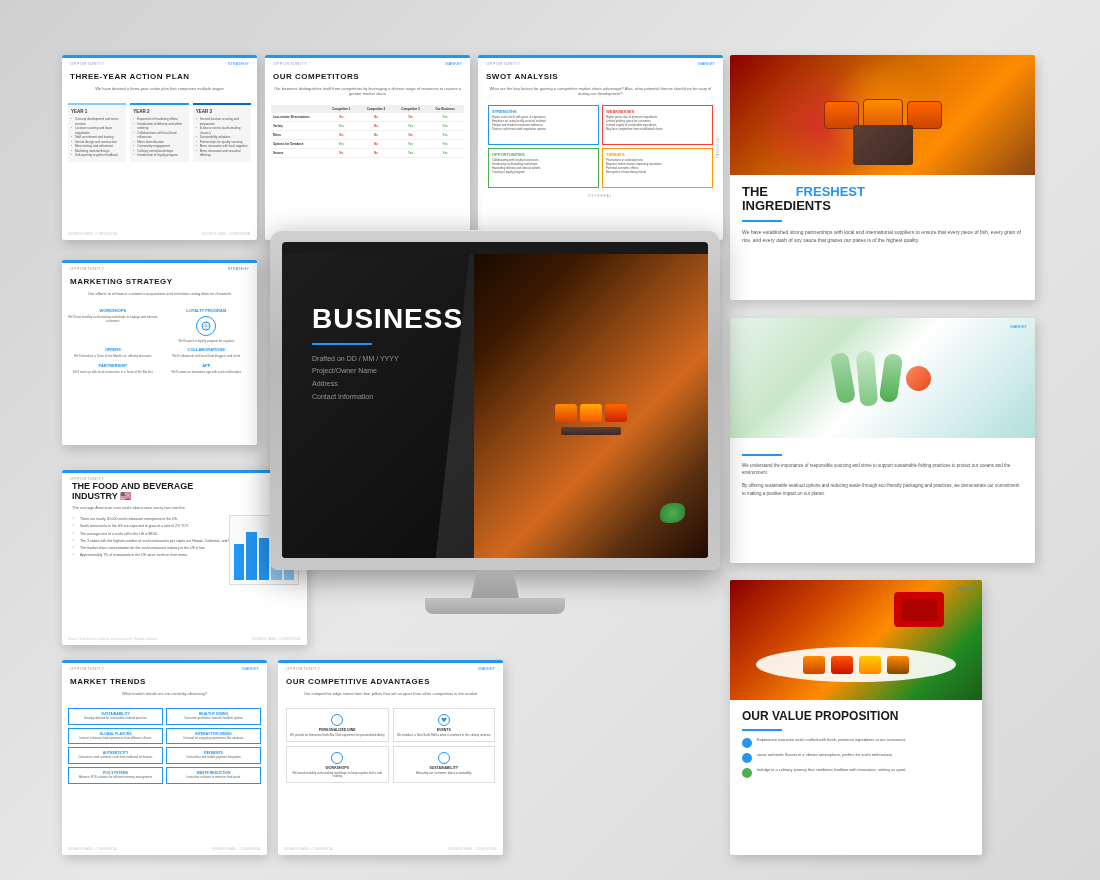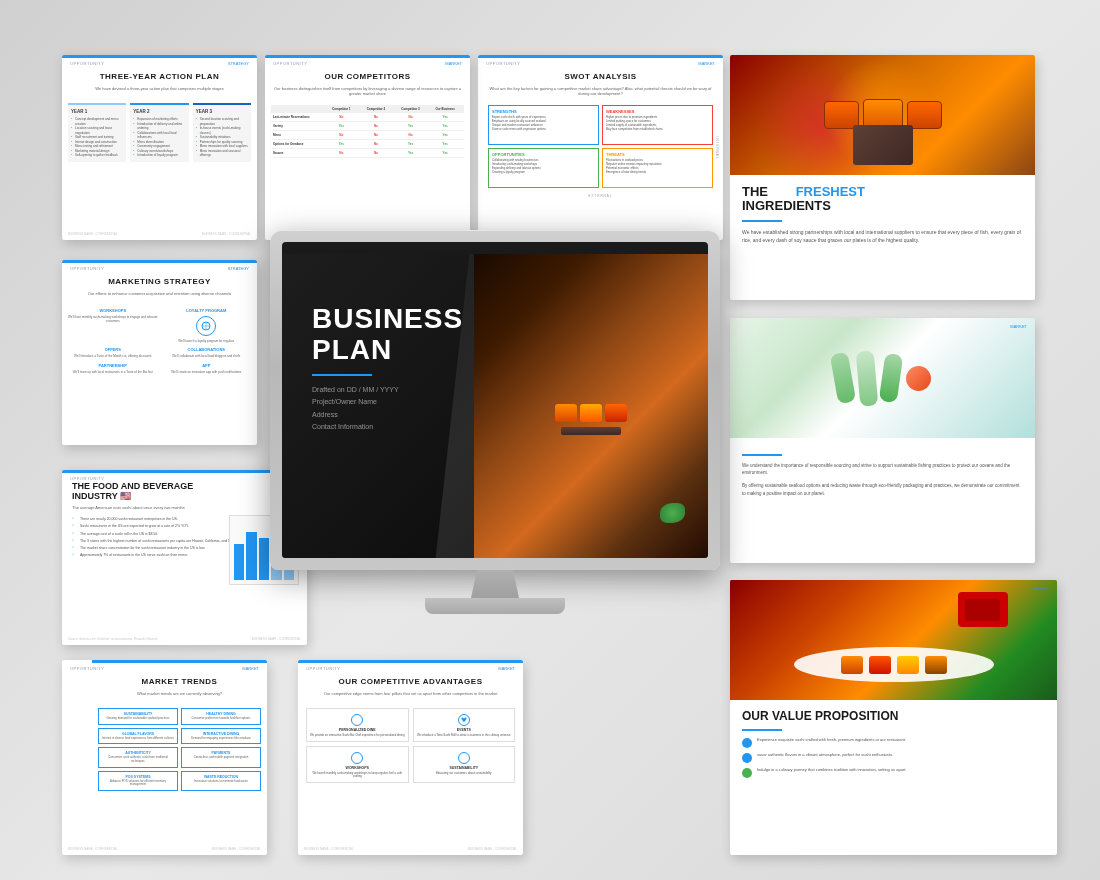--- a/index.html
+++ b/index.html
@@ -59,29 +59,29 @@
       width: 305px; height: 245px;
     }
 
     
     .slide-food-beverage {
       left: 62px; top: 470px;
       width: 245px; height: 175px;
     }
     .slide-market-trends {
       left: 62px; top: 660px;
-      width: 205px; height: 195px; padding-left: 30px;
+      width: 205px; height: 195px;
     }
     .slide-competitive-adv {
       left: 278px; top: 660px;
-      width: 225px; height: 195px; margin-left: 20px;
+      width: 225px; height: 195px;
     }
     .slide-value-prop {
       left: 730px; top: 580px;
-      width: 327px; height: 275px;
+      width: 252px; height: 275px;
     }
 
     
     .computer-wrapper {
       position: absolute;
       left: 270px; top: 230px;
       width: 450px; height: 420px;
       z-index: 10;
     }
 
@@ -207,21 +207,20 @@
       top: 6px; right: 8px;
       font-size: 4px;
       color: #2196F3;
       text-transform: uppercase;
     }
 
     .slide-title {
       font-size: 8px;
       font-weight: 800;
       color: #1a1a1a;
-      text-align: center;
       text-transform: uppercase;
       letter-spacing: 0.5px;
       margin: 14px 8px 4px;
       line-height: 1.2;
     }
 
     .slide-subtitle {
       font-size: 4px;
       color: #666;
       text-align: center;
@@ -811,21 +810,20 @@
                   </div>
                   <div style="width:60px; height:8px; background:linear-gradient(180deg,#5d4037,#3e2723); border-radius:2px;"></div>
                 </div>
 
                 <div style="position:absolute; bottom:15%; right:10%; width:25px; height:20px; background:radial-gradient(circle,#4CAF50,#2e7d32); border-radius:50% 30% 50% 30%;"></div>
               </div>
             </div>
 
             <div class="bp-title-area">
               <div class="bp-title">BUSINESS</div>
-              <div class="bp-title">PLAN</div>
               <div class="bp-line"></div>
               <div class="bp-meta">
                 <div>Drafted on DD / MM / YYYY</div>
                 <div>Project/Owner Name</div>
                 <div>Address</div>
                 <div>Contact Information</div>
               </div>
             </div>
           </div>
         </div>

